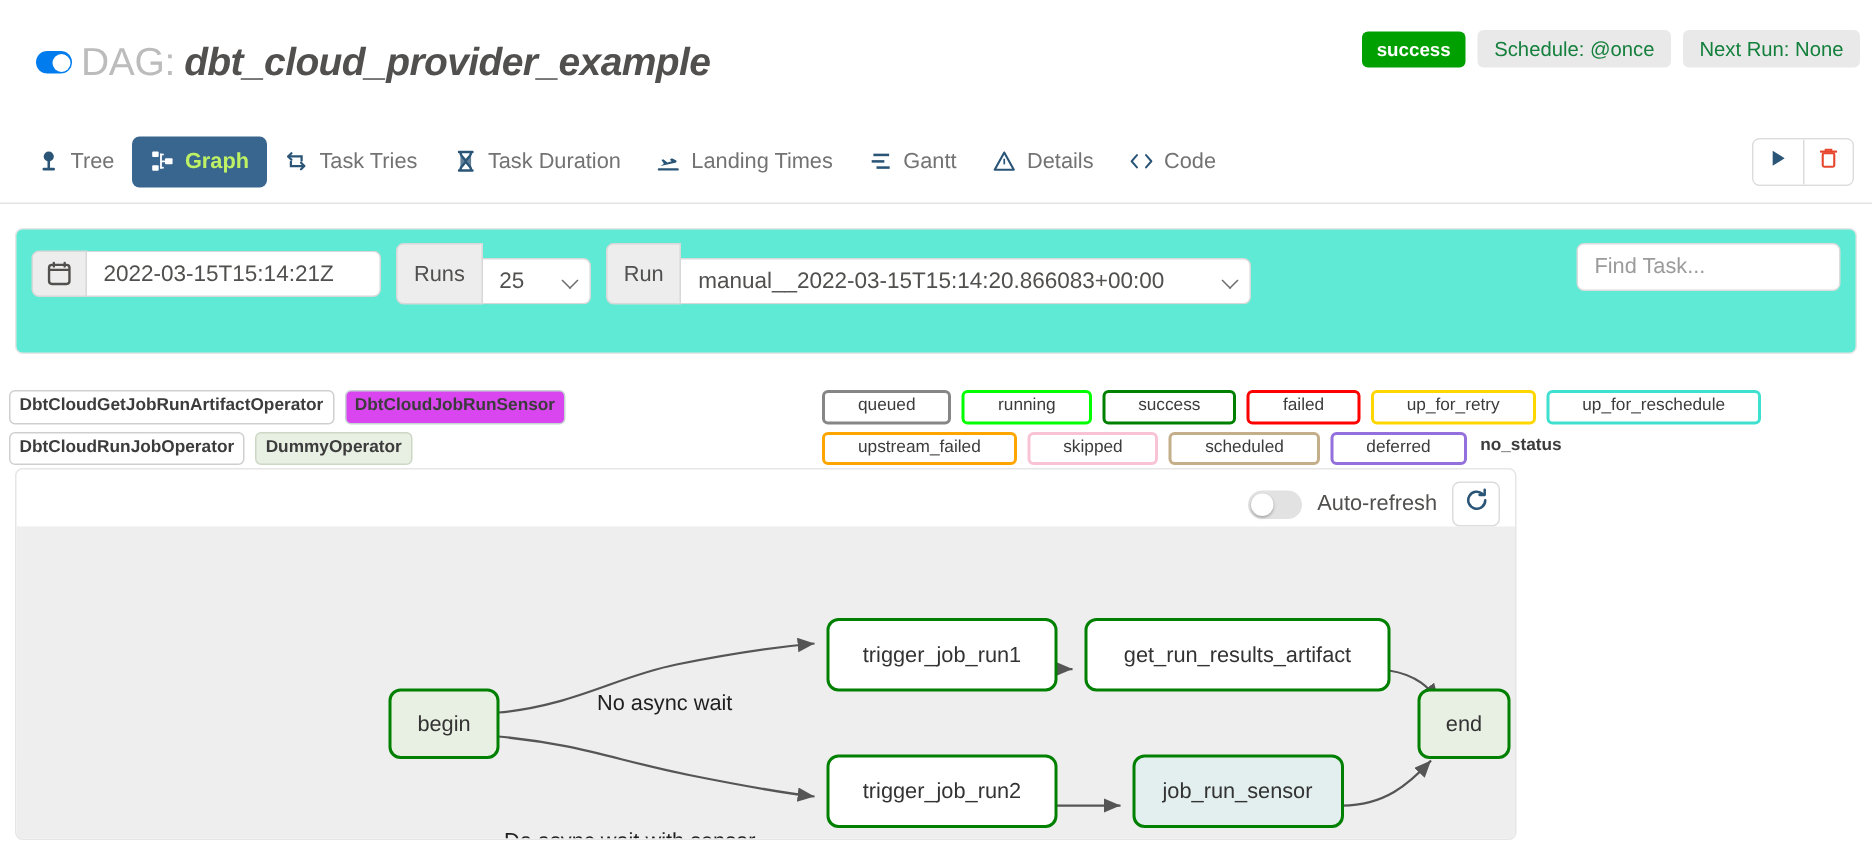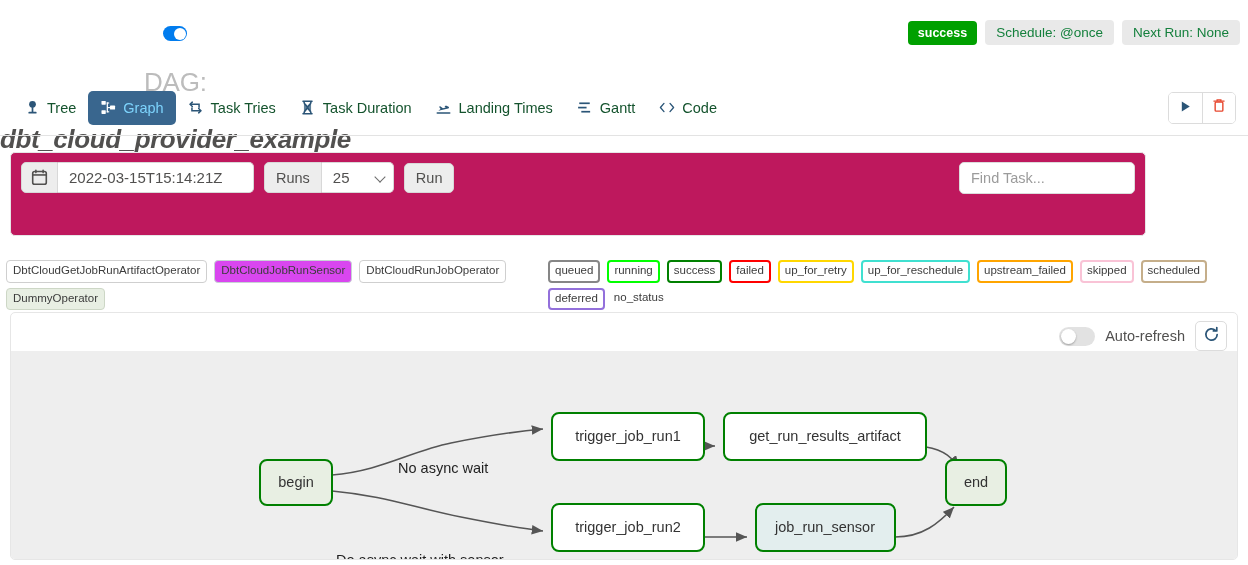--- a/index.html
+++ b/index.html
@@ -11,22 +11,22 @@
     color: #51504f;
     overflow: hidden;
   }
   .page { position: relative; width: 1248px; height: 565px; }
 
   
   .header {
     position: absolute; left: 0; top: 0; width: 1248px; height: 72px;
   }
   .dag-title-wrap {
-    position: absolute; left: 0; top: 26px;
-    display: flex; align-items: center; gap: 26px; flex-direction: column;
+    position: absolute; left: 24px; top: 26px;
+    display: flex; align-items: center; gap: 6px;
   }
   .toggle-pill {
     width: 24px; height: 15px; border-radius: 8px;
     background: #017cee; position: relative; flex: none;
   }
   .toggle-pill::after {
     content: ""; position: absolute; right: 1.5px; top: 1.5px;
     width: 12px; height: 12px; border-radius: 50%; background: #fff;
   }
   .dag-label {
@@ -49,40 +49,40 @@
   }
 
   
   .tabbar {
     position: absolute; left: 0; top: 80px; width: 1248px; height: 56px;
     border-bottom: 1px solid #e3e3e3;
     display: flex; align-items: center; padding: 0 12px;
   }
   .tab {
     display: flex; align-items: center; gap: 7px;
-    font-size: 14.5px; color: #14532d; padding: 9px 12px;
+    font-size: 14.5px; color: #737373; padding: 9px 12px;
     border-radius: 5px; cursor: pointer; white-space: nowrap;
   }
-  .tab.active { background: #39668e; color: #7dd3fc; font-weight: 400; align-items: flex-end; }
+  .tab.active { background: #39668e; color: #bef264; font-weight: 700; align-items: flex-end; }
   .tab .ic { display: inline-flex; width: 16px; height: 16px; align-items: center; justify-content: center; }
   .tab .ic svg { display: block; }
   .tabbar-actions {
     margin-left: auto; display: flex; align-items: center;
     border: 1px solid #dcdcdc; border-radius: 5px; overflow: hidden; height: 32px;
   }
   .tb-btn {
     width: 33px; height: 100%; display: flex; align-items: center; justify-content: center;
     background: #fff; cursor: pointer;
   }
   .tb-btn + .tb-btn { border-left: 1px solid #dcdcdc; }
 
   
   .controls {
-    position: absolute; left: 10px; top: 152px; width: 1136px; height: 84px;
-    border: 1px solid #e6e6e6; border-radius: 5px; background: #be185d;
+    position: absolute; left: 10px; top: 152px; width: 1228px; height: 84px;
+    border: 1px solid #e6e6e6; border-radius: 5px; background: #5eead4;
     padding: 9px 10px;
   }
   .ctl-row { display: flex; align-items: center; gap: 0; margin-bottom: 8px; }
   .grp { display: flex; align-items: stretch; }
   .grp > *:first-child { border-top-left-radius: 5px; border-bottom-left-radius: 5px; }
   .grp > *:last-child { border-top-right-radius: 5px; border-bottom-right-radius: 5px; }
   .addon {
     background: #ededed; border: 1px solid #d8d8d8; font-size: 14.5px;
     color: #51504f; padding: 6px 11px; display: flex; align-items: center;
     white-space: nowrap;
@@ -92,20 +92,21 @@
     background: #fff; border: 1px solid #d8d8d8; border-left: none;
     font-size: 15px; color: #51504f; padding: 6px 11px;
     display: flex; align-items: center; white-space: nowrap;
     font-family: "Liberation Sans", sans-serif;
   }
   .sel {
     background: #fff; border: 1px solid #d8d8d8; border-left: none;
     font-size: 15px; color: #51504f; padding: 6px 26px 6px 11px;
     display: flex; align-items: center; white-space: nowrap; position: relative;
     cursor: pointer;
+    margin-top: 10px;
   }
   .sel::after {
     content: ""; position: absolute; right: 9px; top: 50%;
     width: 7px; height: 7px; margin-top: -5px;
     border-right: 1.6px solid #6b6b6b; border-bottom: 1.6px solid #6b6b6b;
     transform: rotate(45deg);
   }
   .gap { width: 10px; }
   .btn-outline {
     border: 1px solid #0a6ed1; color: #0a6ed1; background: #fff;
@@ -127,27 +128,28 @@
     position: absolute; display: flex; flex-wrap: wrap; gap: 5px 7px;
     align-content: flex-start;
   }
   .legend-ops { left: 6px; top: 4px; width: 530px; }
   .legend-states { left: 548px; top: 4px; width: 694px; }
   .chip {
     font-size: 11.5px; line-height: 1; padding: 4px 6px 5px;
     border-radius: 4px; border: 1px solid #cfcfcf; background: #fff;
     color: #3c3c3c; white-space: nowrap;
     font-family: "Liberation Sans", sans-serif;
-  }
-  .chip.state { border-width: 2px; padding: 3px 5px 4px; font-weight: 400; }
+    font-weight: bold;
+  }
+  .chip.state { border-width: 2px; padding: 3px 22px 4px; font-weight: 400; }
   .chip.plain { border: none; background: transparent; padding: 4px 2px 5px; }
 
   
   .graph-panel {
-    position: absolute; left: 10px; top: 312px; width: 1228px; height: 248px;
+    position: absolute; left: 10px; top: 312px; width: 1001px; height: 248px;
     border: 1px solid #e6e6e6; border-radius: 5px; background: #fff;
     overflow: hidden;
   }
   .refresh-bar {
     position: absolute; right: 10px; top: 8px;
     display: flex; align-items: center; gap: 10px;
   }
   .switch {
     width: 36px; height: 19px; border-radius: 10px; background: #e2e2e2;
     position: relative; cursor: pointer; flex: none;
@@ -260,20 +262,29 @@
       <span class="ic">
         <svg width="15" height="15" viewBox="0 0 16 16">
             <rect x="2.4" y="2.6" width="11.2" height="1.8" fill="#2b5577"></rect>
             <rect x="1.2" y="7.2" width="9" height="1.8" fill="#2b5577"></rect>
             <rect x="4.6" y="11.6" width="9.4" height="1.8" fill="#2b5577"></rect>
           </svg>
       </span>
       <span>Gantt</span>
     </div>
 
+    <div class="tab">
+      <span class="ic">
+        <svg width="15" height="15" viewBox="0 0 16 16">
+            <path d="M8 1.8 14.8 14H1.2z" fill="none" stroke="#2b5577" stroke-width="1.5" stroke-linejoin="round"></path>
+            <rect x="7.4" y="6.2" width="1.2" height="4" fill="#2b5577"></rect>
+          </svg>
+      </span>
+      <span>Details</span>
+    </div>
 
     <div class="tab">
       <span class="ic">
         <svg width="17" height="15" viewBox="0 0 18 16">
             <path d="M5.6 3.4 1.6 8l4 4.6M12.4 3.4 16.4 8l-4 4.6" stroke="#2b5577" stroke-width="1.5" fill="none" stroke-linecap="round" stroke-linejoin="round"></path>
           </svg>
       </span>
       <span>Code</span>
     </div>
 
@@ -315,20 +326,21 @@
 
       <div class="grp">
         <div class="addon">Runs</div>
         <div class="sel" style="min-width:72px">25</div>
       </div>
 
       <div class="gap"></div>
 
       <div class="grp">
         <div class="addon">Run</div>
+        <div class="sel" style="min-width:380px">manual__2022-03-15T15:14:20.866083+00:00</div>
       </div>
     </div>
 
 
     <div class="find-task">Find Task...</div>
   </div>
 
   <div class="legend">
     <div class="legend-ops">
       <span class="chip" style="background:#ffffff;border-color:#cfcfcf">DbtCloudGetJobRunArtifactOperator</span>

